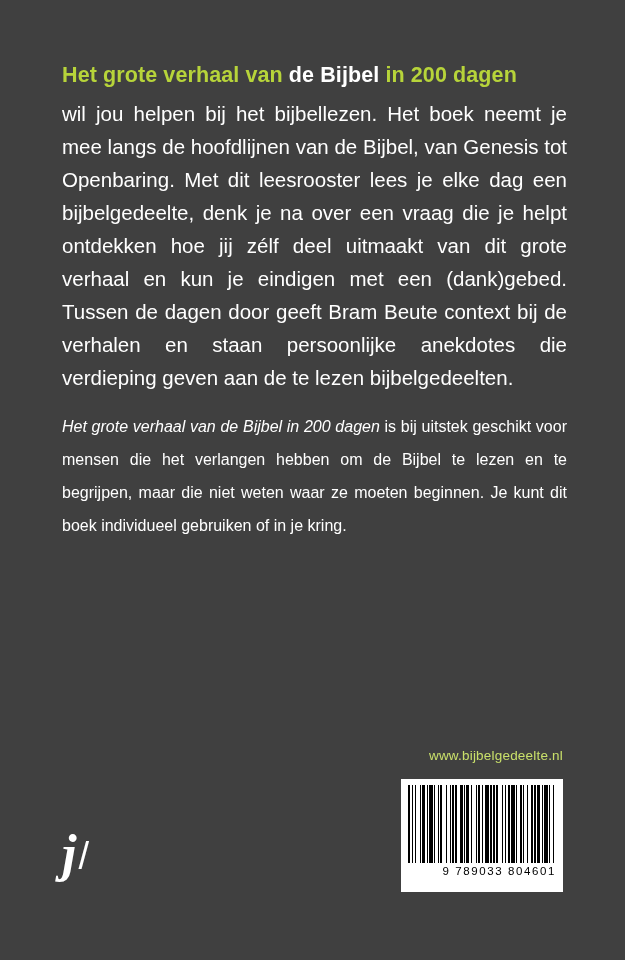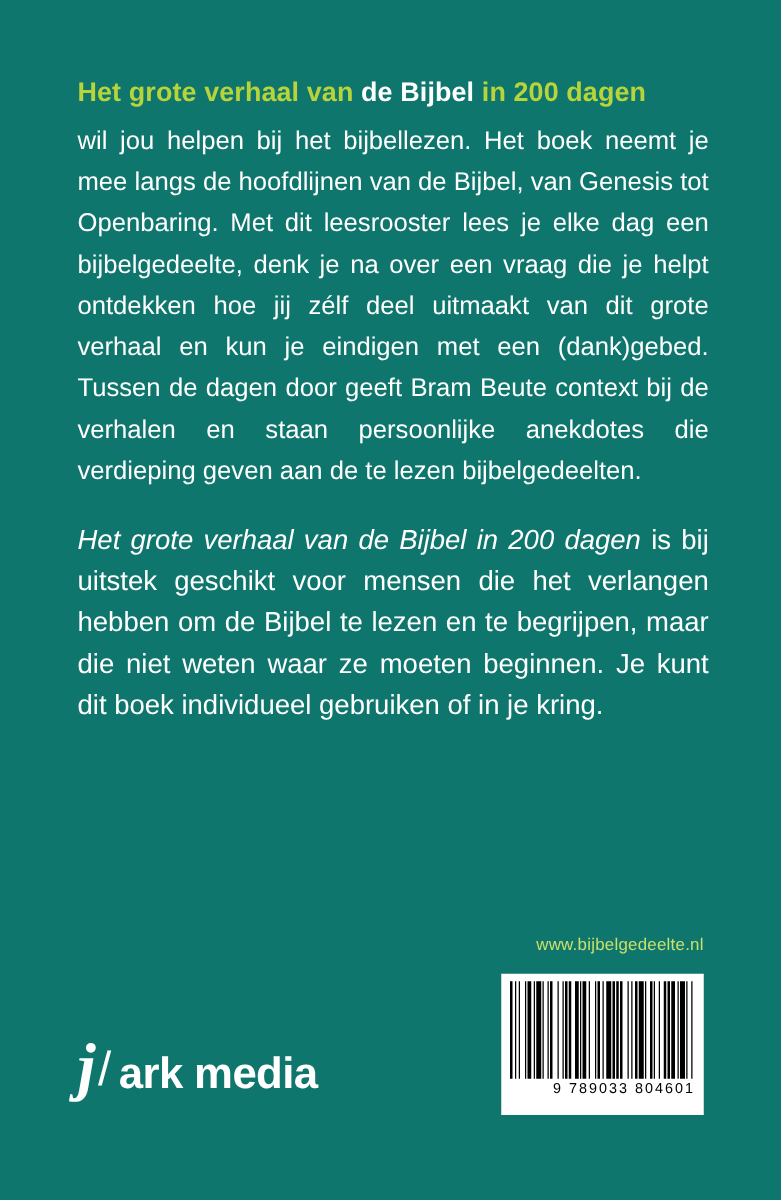--- a/index.html
+++ b/index.html
@@ -10,21 +10,21 @@
     width: 625px;
     height: 960px;
     background: #0b7f9c;
     font-family: "Liberation Sans", sans-serif;
     overflow: hidden;
   }
   .cover {
     position: relative;
     width: 625px;
     height: 960px;
-    background: #0f766e;
+    background: #404040;
     box-sizing: border-box;
   }
   .content {
     position: absolute;
     left: 62px;
     top: 58px;
     width: 505px;
   }
 
   
@@ -45,21 +45,21 @@
   .title-part .white {
     color: #ffffff;
   }
   .lead-body {
     display: block;
     margin-top: 5px;
   }
 
   
   .block2 {
-    font-size: 22px;
+    font-size: 16px;
     line-height: 33px;
     color: #ffffff;
     text-align: justify;
   }
   .block2 em {
     font-style: italic;
   }
 
   
   .block3 {
@@ -255,16 +255,15 @@
         <div class="bar gap" style="width: 3.44px; background: transparent;"></div>
         <div class="bar" style="width: 1.72px; background: rgb(0, 0, 0);"></div>
         <div class="bar gap" style="width: 3.44px; background: transparent;"></div>
       </div>
     <div class="barcode-num">9 789033 804601</div>
   </div>
 
   <div class="logo">
     <span class="logo-j">j</span>
     <span class="logo-slash">/</span>
-    <span class="logo-name">ark media</span>
   </div>
 
 </div>
 
 </body></html>

